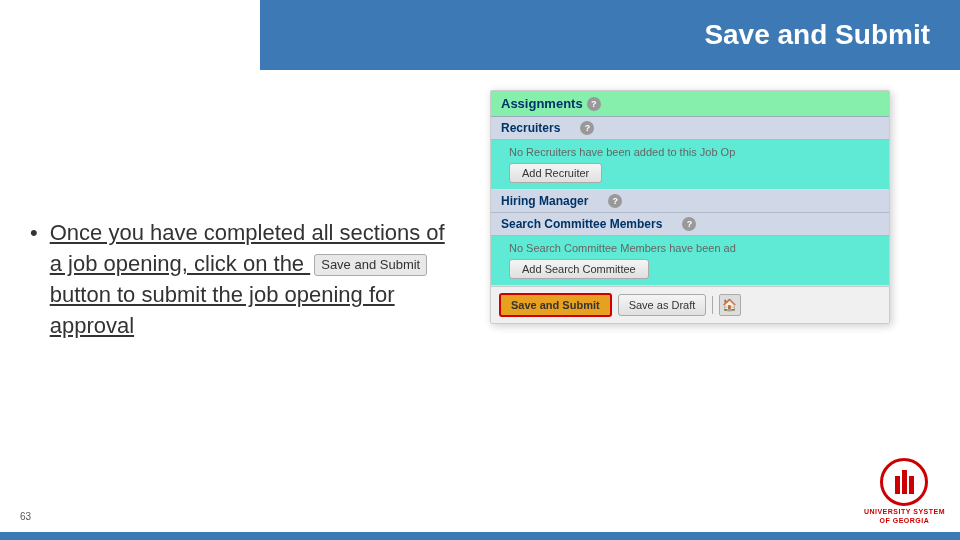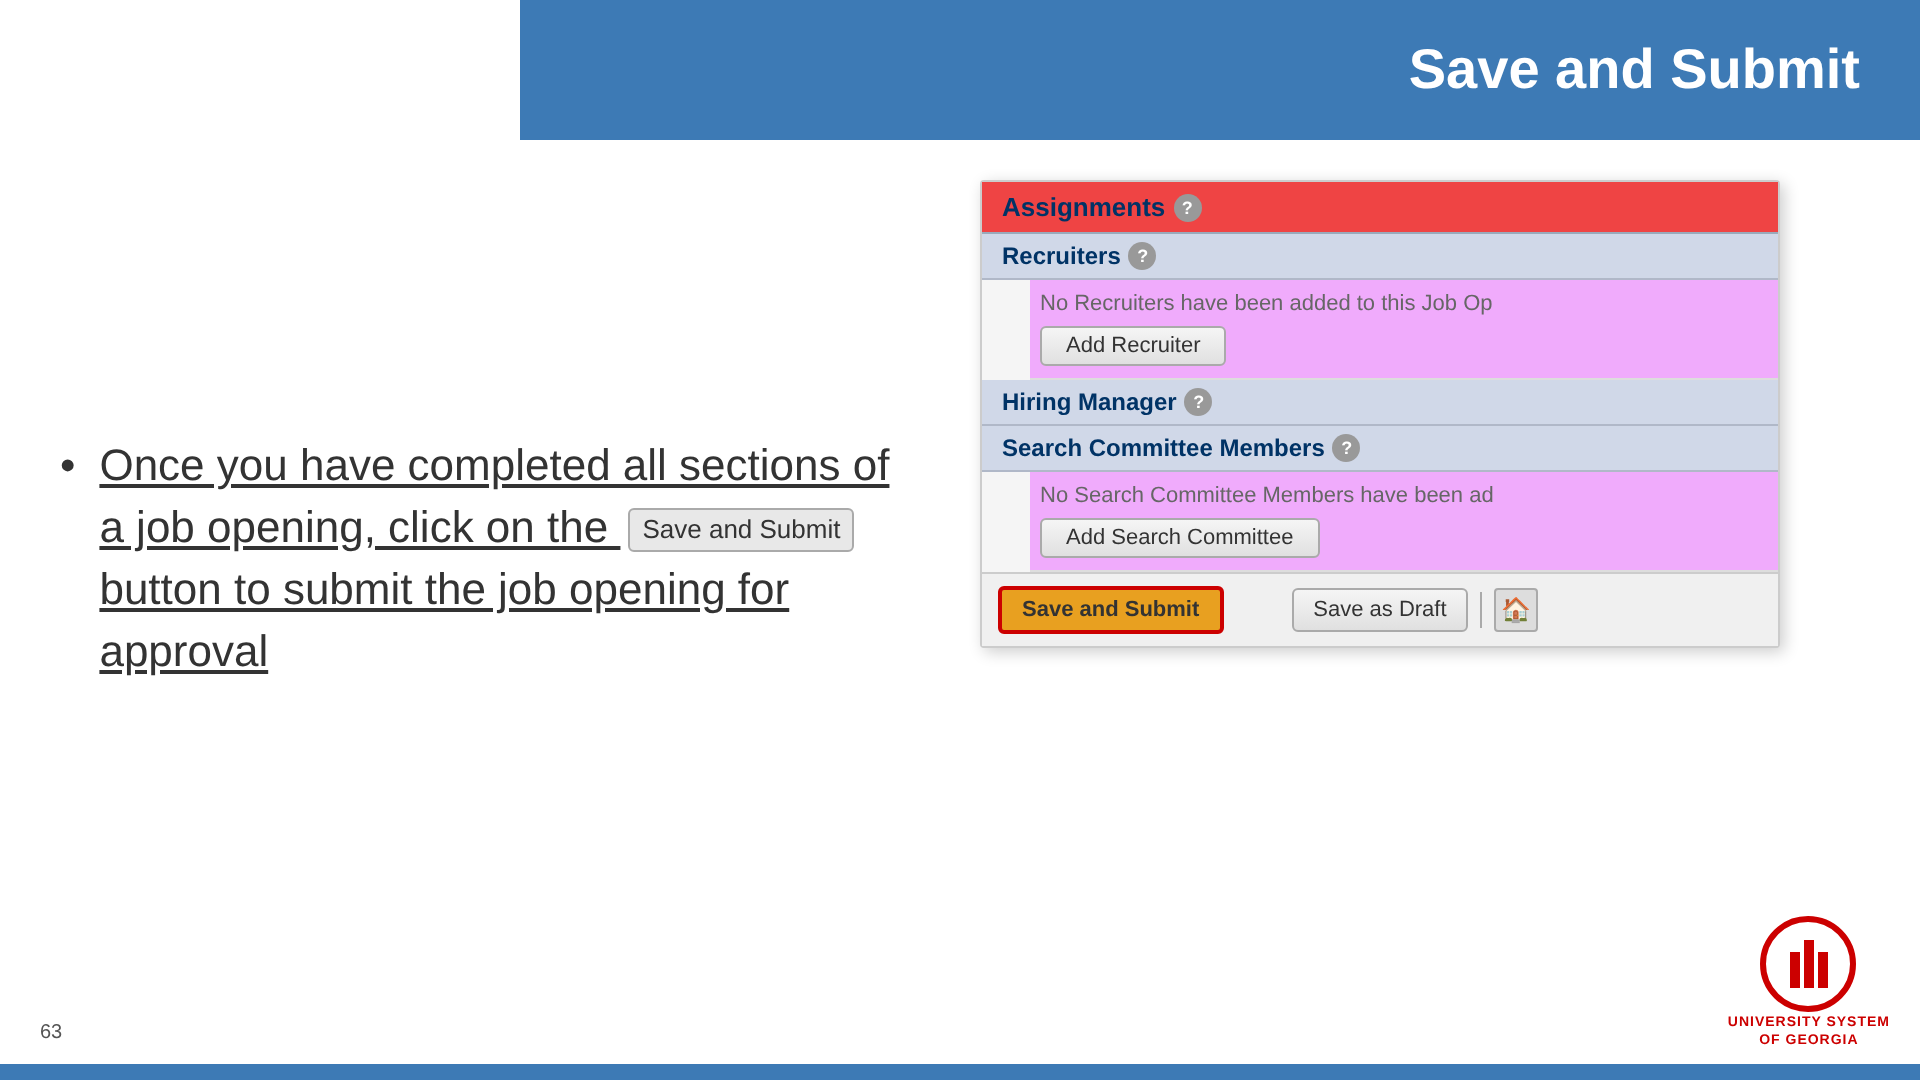--- a/index.html
+++ b/index.html
@@ -108,24 +108,23 @@
       display: inline-flex;
       align-items: center;
       justify-content: center;
       color: white;
       font-size: 9px;
       font-weight: bold;
       cursor: pointer;
     }
 
     .section-body {
-      padding: 6px 5px;
-      background: #f0abfc;
+      padding: 6px 18px;
+      background: #5eead4;
       border-bottom: 1px solid #ddd;
-      margin-left: 24px;
     }
 
     .no-items-text {
       font-size: 11px;
       color: #666;
       margin-bottom: 5px;
     }
 
     .add-button {
       display: inline-block;
@@ -138,21 +137,21 @@
       cursor: pointer;
       text-align: right;
     }
 
     .sub-section-header {
       background: #d0d8e8;
       padding: 4px 10px;
       border-bottom: 1px solid #b0b8c8;
       display: flex;
       align-items: center;
-      gap: 4px;
+      gap: 20px;
     }
 
     .sub-section-title {
       font-size: 12px;
       font-weight: bold;
       color: #003366;
     }
 
     
     .bottom-buttons {
@@ -176,21 +175,20 @@
     }
 
     .save-draft-btn {
       background: linear-gradient(to bottom, #f5f5f5, #e0e0e0);
       border: 1px solid #aaa;
       border-radius: 3px;
       padding: 4px 10px;
       font-size: 11px;
       color: #333;
       cursor: pointer;
-      margin-left: 28px;
     }
 
     .home-icon-btn {
       width: 22px;
       height: 22px;
       background: #ddd;
       border: 1px solid #aaa;
       border-radius: 2px;
       display: flex;
       align-items: center;
@@ -255,21 +253,21 @@
       font-size: 7px;
       color: #cc0000;
       font-weight: bold;
       text-align: center;
       letter-spacing: 0.5px;
       line-height: 1.2;
     }
 
     
     .assignments-header {
-      background: #ef4444;
+      background: #86efac;
       padding: 5px 10px;
       border-bottom: 1px solid #99aabb;
       display: flex;
       align-items: center;
       gap: 4px;
     }
 
     .assignments-title {
       font-size: 13px;
       font-weight: bold;

